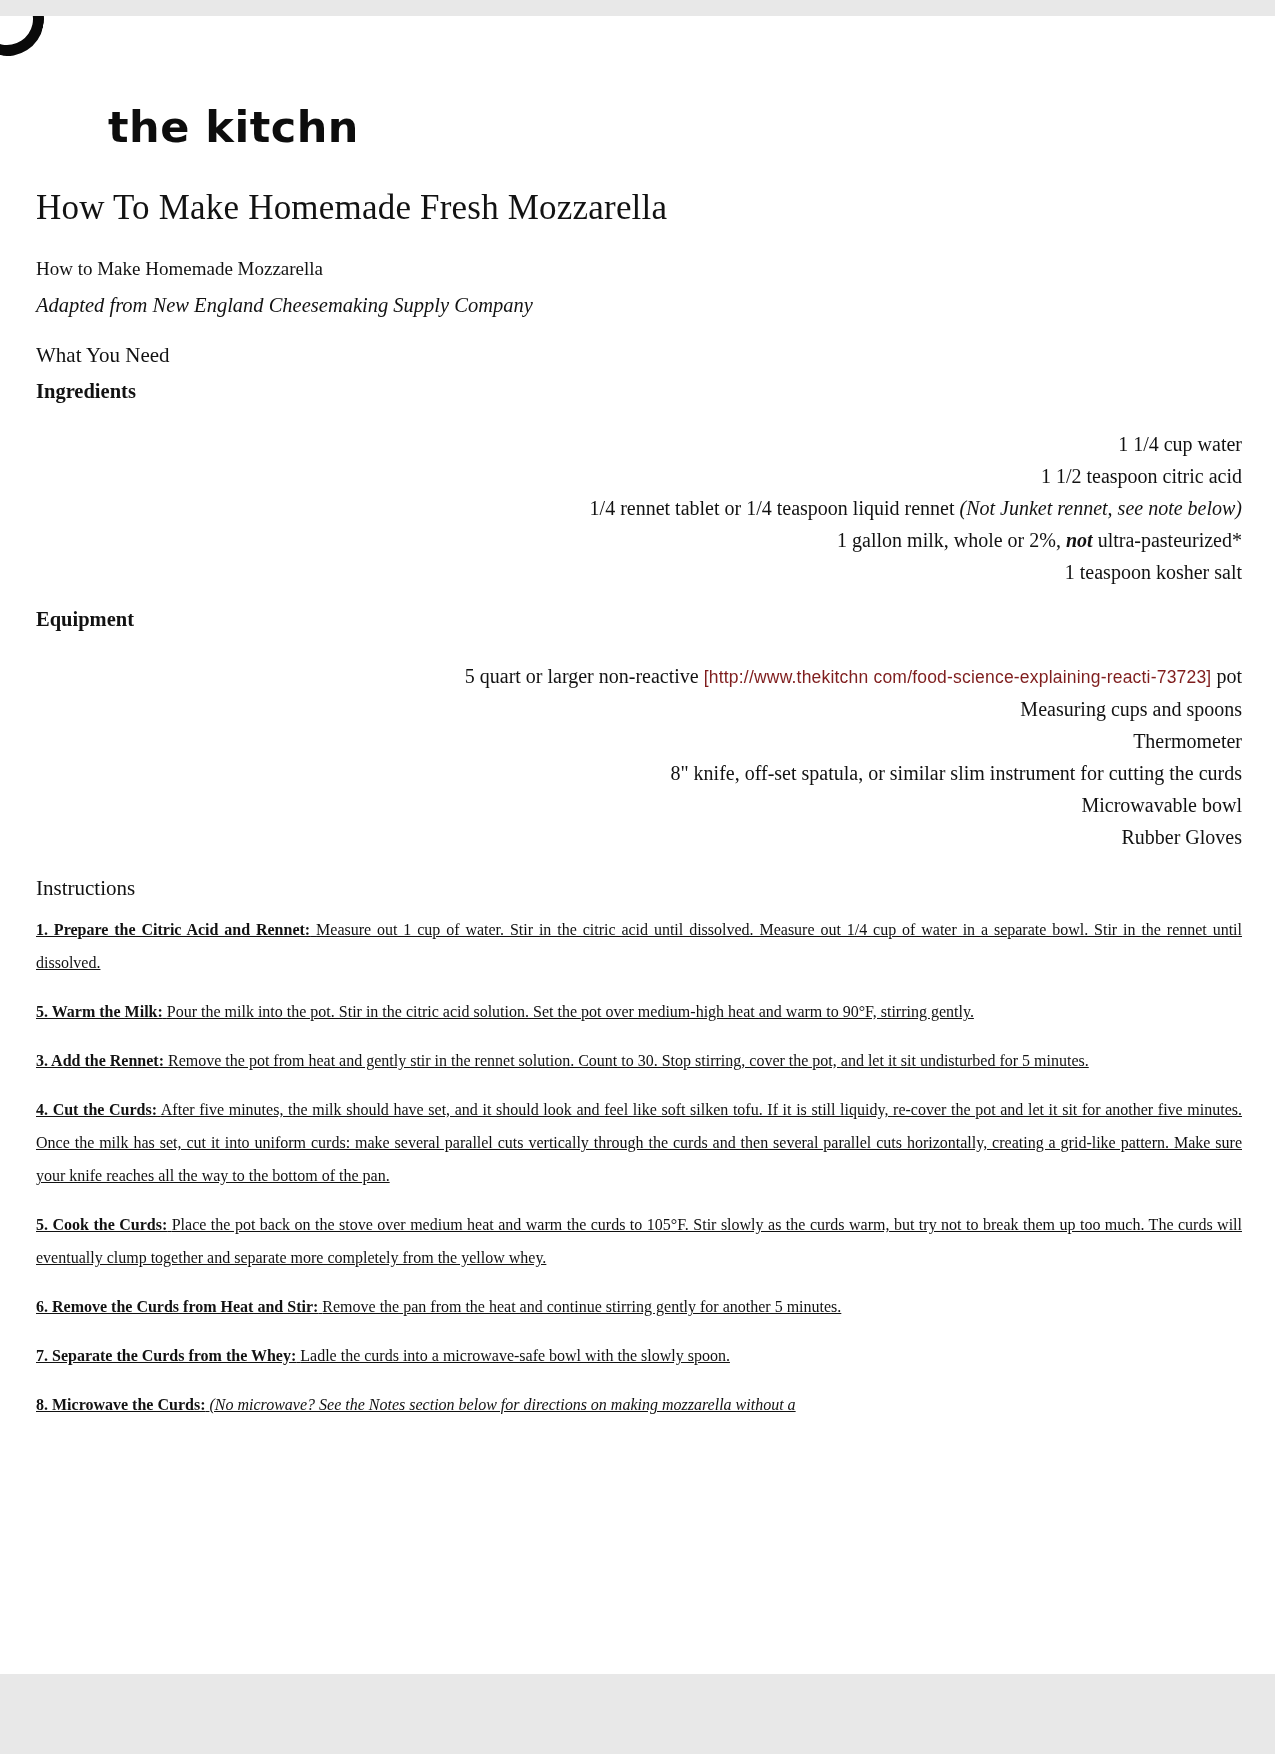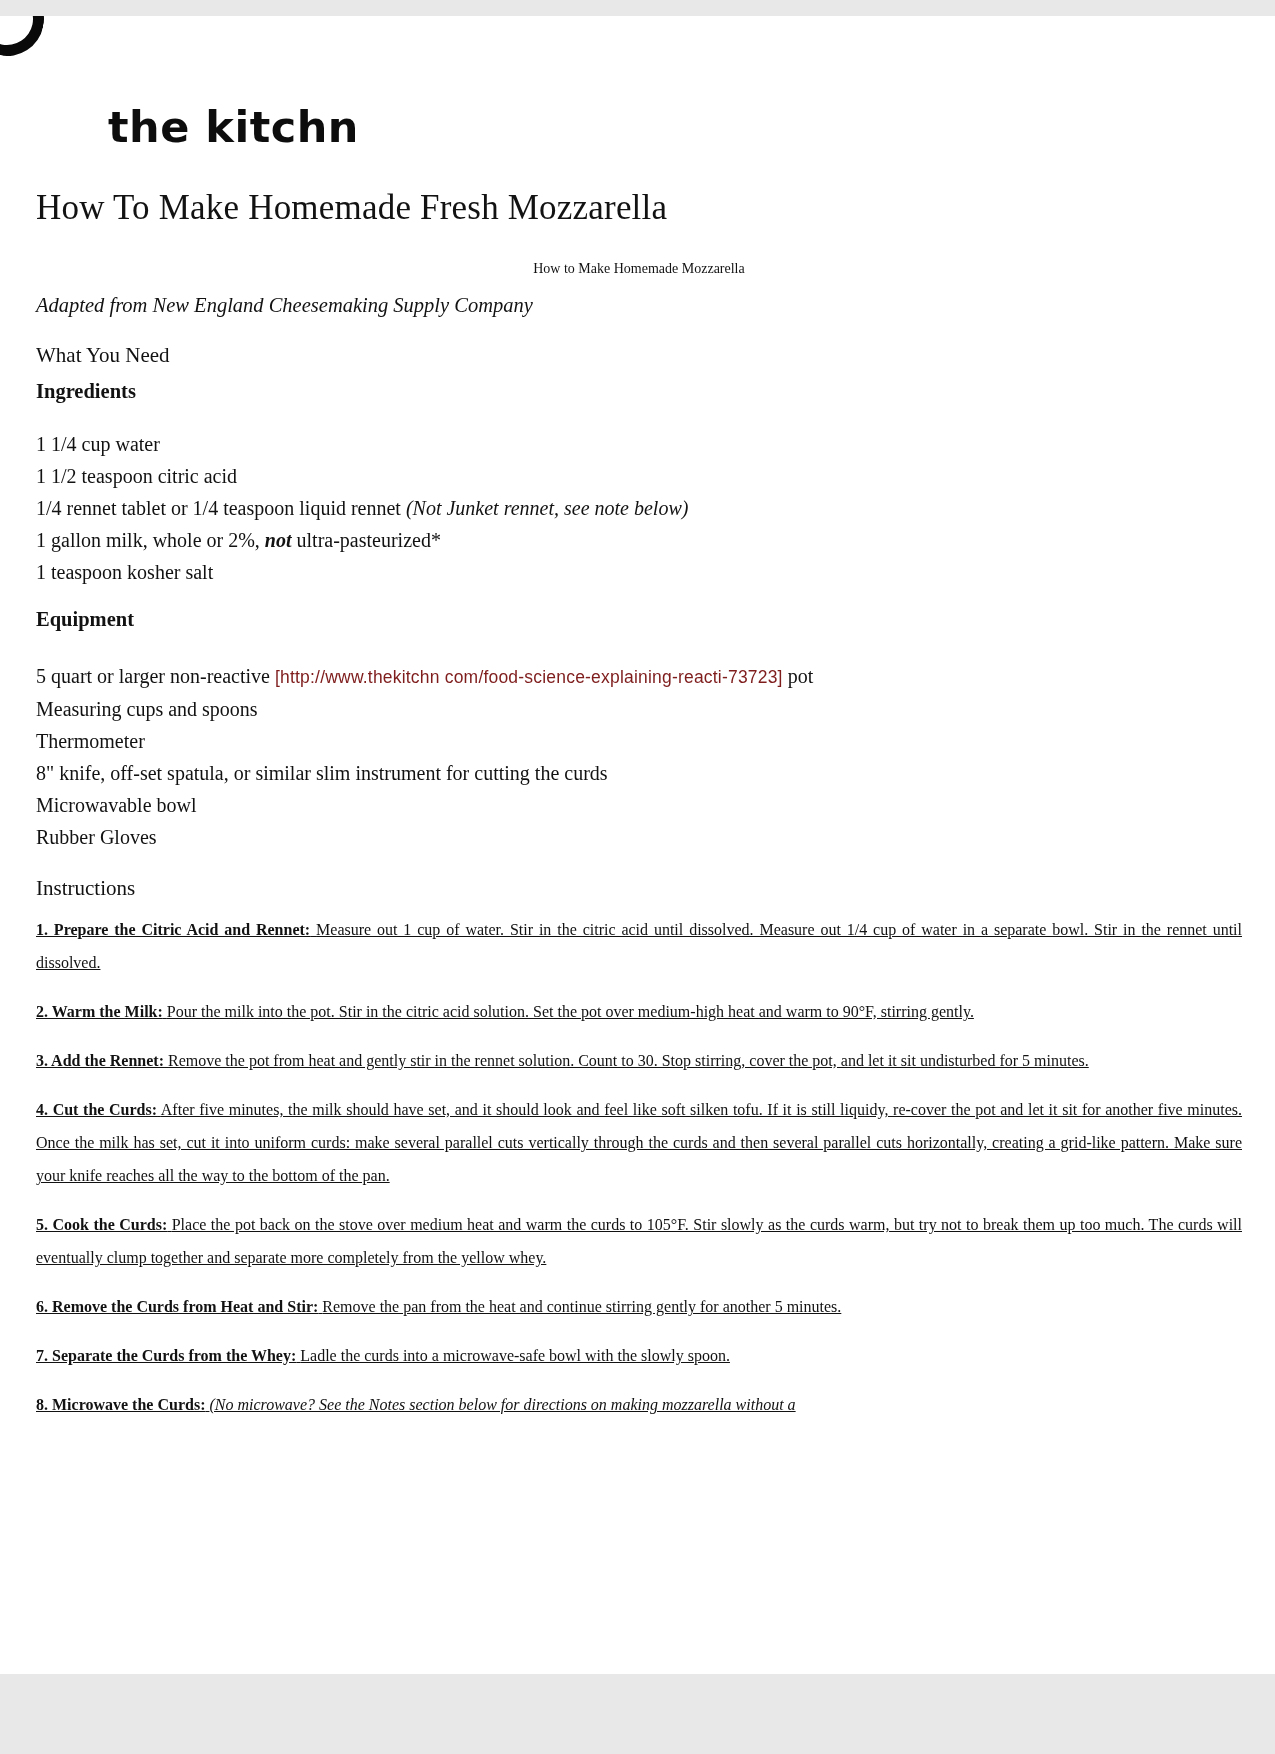--- a/index.html
+++ b/index.html
@@ -49,44 +49,43 @@
   h1.title {
     margin: 36px 0 0 0;
     font-weight: 400;
     font-size: 35px;
     line-height: 44px;
     letter-spacing: 0.2px;
   }
   p { margin: 0; }
   .subtitle {
     margin-top: 26px;
-    font-size: 14px;
+    font-size: 19px;
     line-height: 26px;
-    text-align: center;
   }
   .note {
     font-style: italic;
     font-size: 20.5px;
     line-height: 26px;
   }
   .note-makes   { margin-top: 9px; }
   .note-adapted { margin-top: 10px; }
   .section-label {
     margin-top: 24px;
     font-size: 21px;
     line-height: 26px;
   }
   h3.section-heading {
     margin: 18px 0 0 0;
     font-size: 20.5px;
     line-height: 26px;
     font-weight: 700;
   }
   h3.ingredients-heading { margin-top: 10px; }
-  .line-list { margin-top: 24px; }
+  .line-list { margin-top: 24px; text-align: right; }
   .line-list.equipment-list { margin-top: 28px; }
   .line {
     font-size: 20px;
     line-height: 32px;
     white-space: nowrap;
   }
   .bold-italic { font-weight: 700; font-style: italic; }
   .url {
     font-family: "Liberation Sans", sans-serif;
     font-size: 17.5px;
@@ -139,21 +138,21 @@
     <p class="line">Thermometer</p>
     <p class="line">8" knife, off-set spatula, or similar slim instrument for cutting the curds</p>
     <p class="line">Microwavable bowl</p>
     <p class="line">Rubber Gloves</p>
   </div>
 
   <p class="section-label instructions-label">Instructions</p>
 
   <div class="steps">
     <p class="step"><strong>1. Prepare the Citric Acid and Rennet:</strong> <span>Measure out 1 cup of water. Stir in the citric acid until dissolved. Measure out 1/4 cup of water in a separate bowl. Stir in the rennet until dissolved.</span></p>
-    <p class="step"><strong>2. Warm the Milk:</strong> <span>Pour the milk into the pot. Stir in the citric acid solution. Set the pot over medium-high heat and warm to 90°F, stirring gently.</span></p>
+    <p class="step"><strong>5. Warm the Milk:</strong> <span>Pour the milk into the pot. Stir in the citric acid solution. Set the pot over medium-high heat and warm to 90°F, stirring gently.</span></p>
     <p class="step"><strong>3. Add the Rennet:</strong> <span>Remove the pot from heat and gently stir in the rennet solution. Count to 30. Stop stirring, cover the pot, and let it sit undisturbed for 5 minutes.</span></p>
     <p class="step"><strong>4. Cut the Curds:</strong> <span>After five minutes, the milk should have set, and it should look and feel like soft silken tofu. If it is still liquidy, re-cover the pot and let it sit for another five minutes. Once the milk has set, cut it into uniform curds: make several parallel cuts vertically through the curds and then several parallel cuts horizontally, creating a grid-like pattern. Make sure your knife reaches all the way to the bottom of the pan.</span></p>
     <p class="step"><strong>5. Cook the Curds:</strong> <span>Place the pot back on the stove over medium heat and warm the curds to 105°F. Stir slowly as the curds warm, but try not to break them up too much. The curds will eventually clump together and separate more completely from the yellow whey.</span></p>
     <p class="step"><strong>6. Remove the Curds from Heat and Stir:</strong> <span>Remove the pan from the heat and continue stirring gently for another 5 minutes.</span></p>
     <p class="step"><strong>7. Separate the Curds from the Whey:</strong> <span>Ladle the curds into a microwave-safe bowl with the slowly spoon.</span></p>
     <p class="step"><strong>8. Microwave the Curds:</strong> <em>(No microwave? See the Notes section below for directions on making mozzarella without a</em></p>
   </div>
 
   <div class="speck"></div>
 

